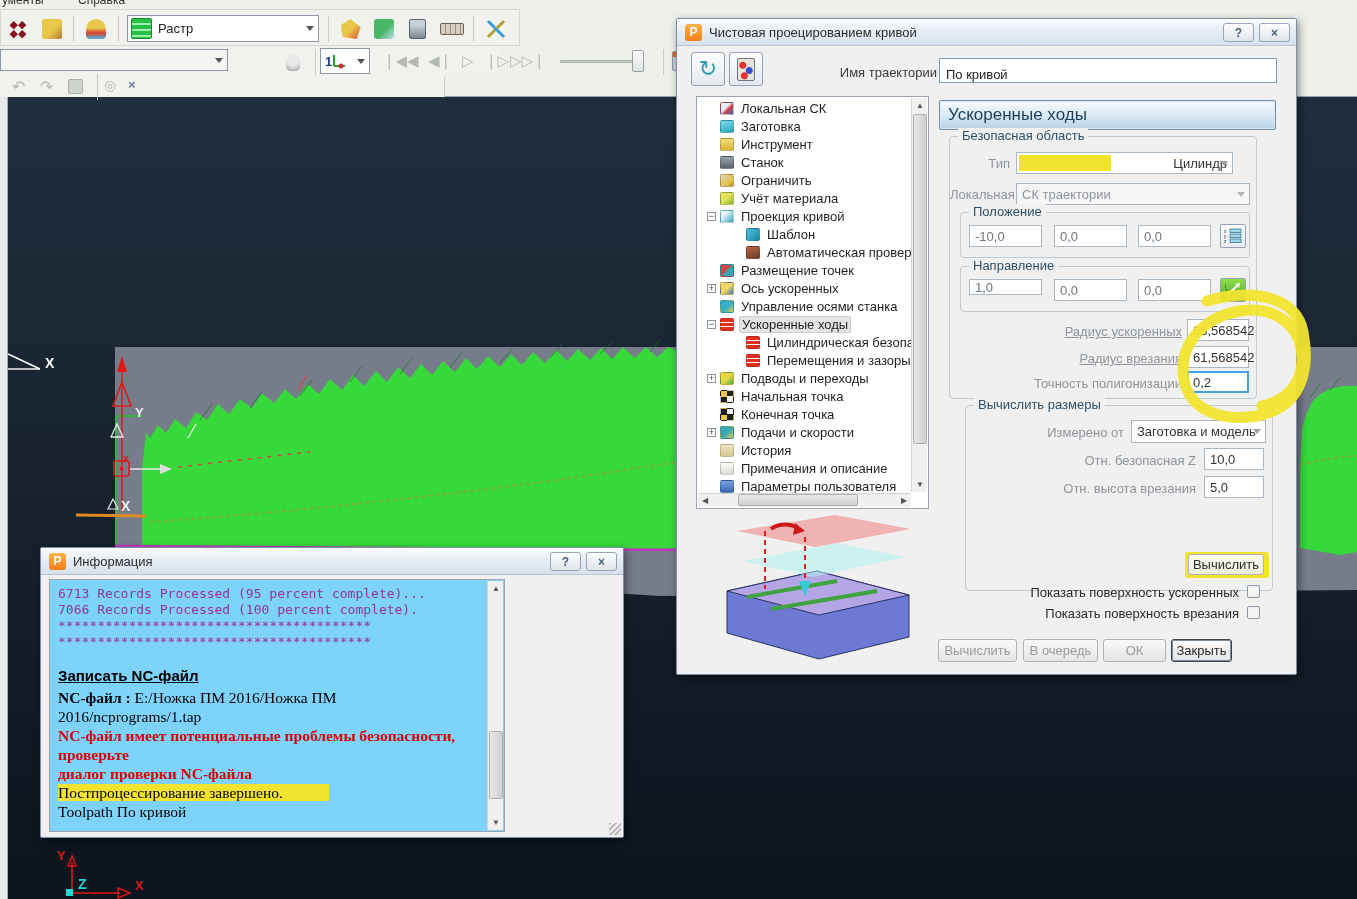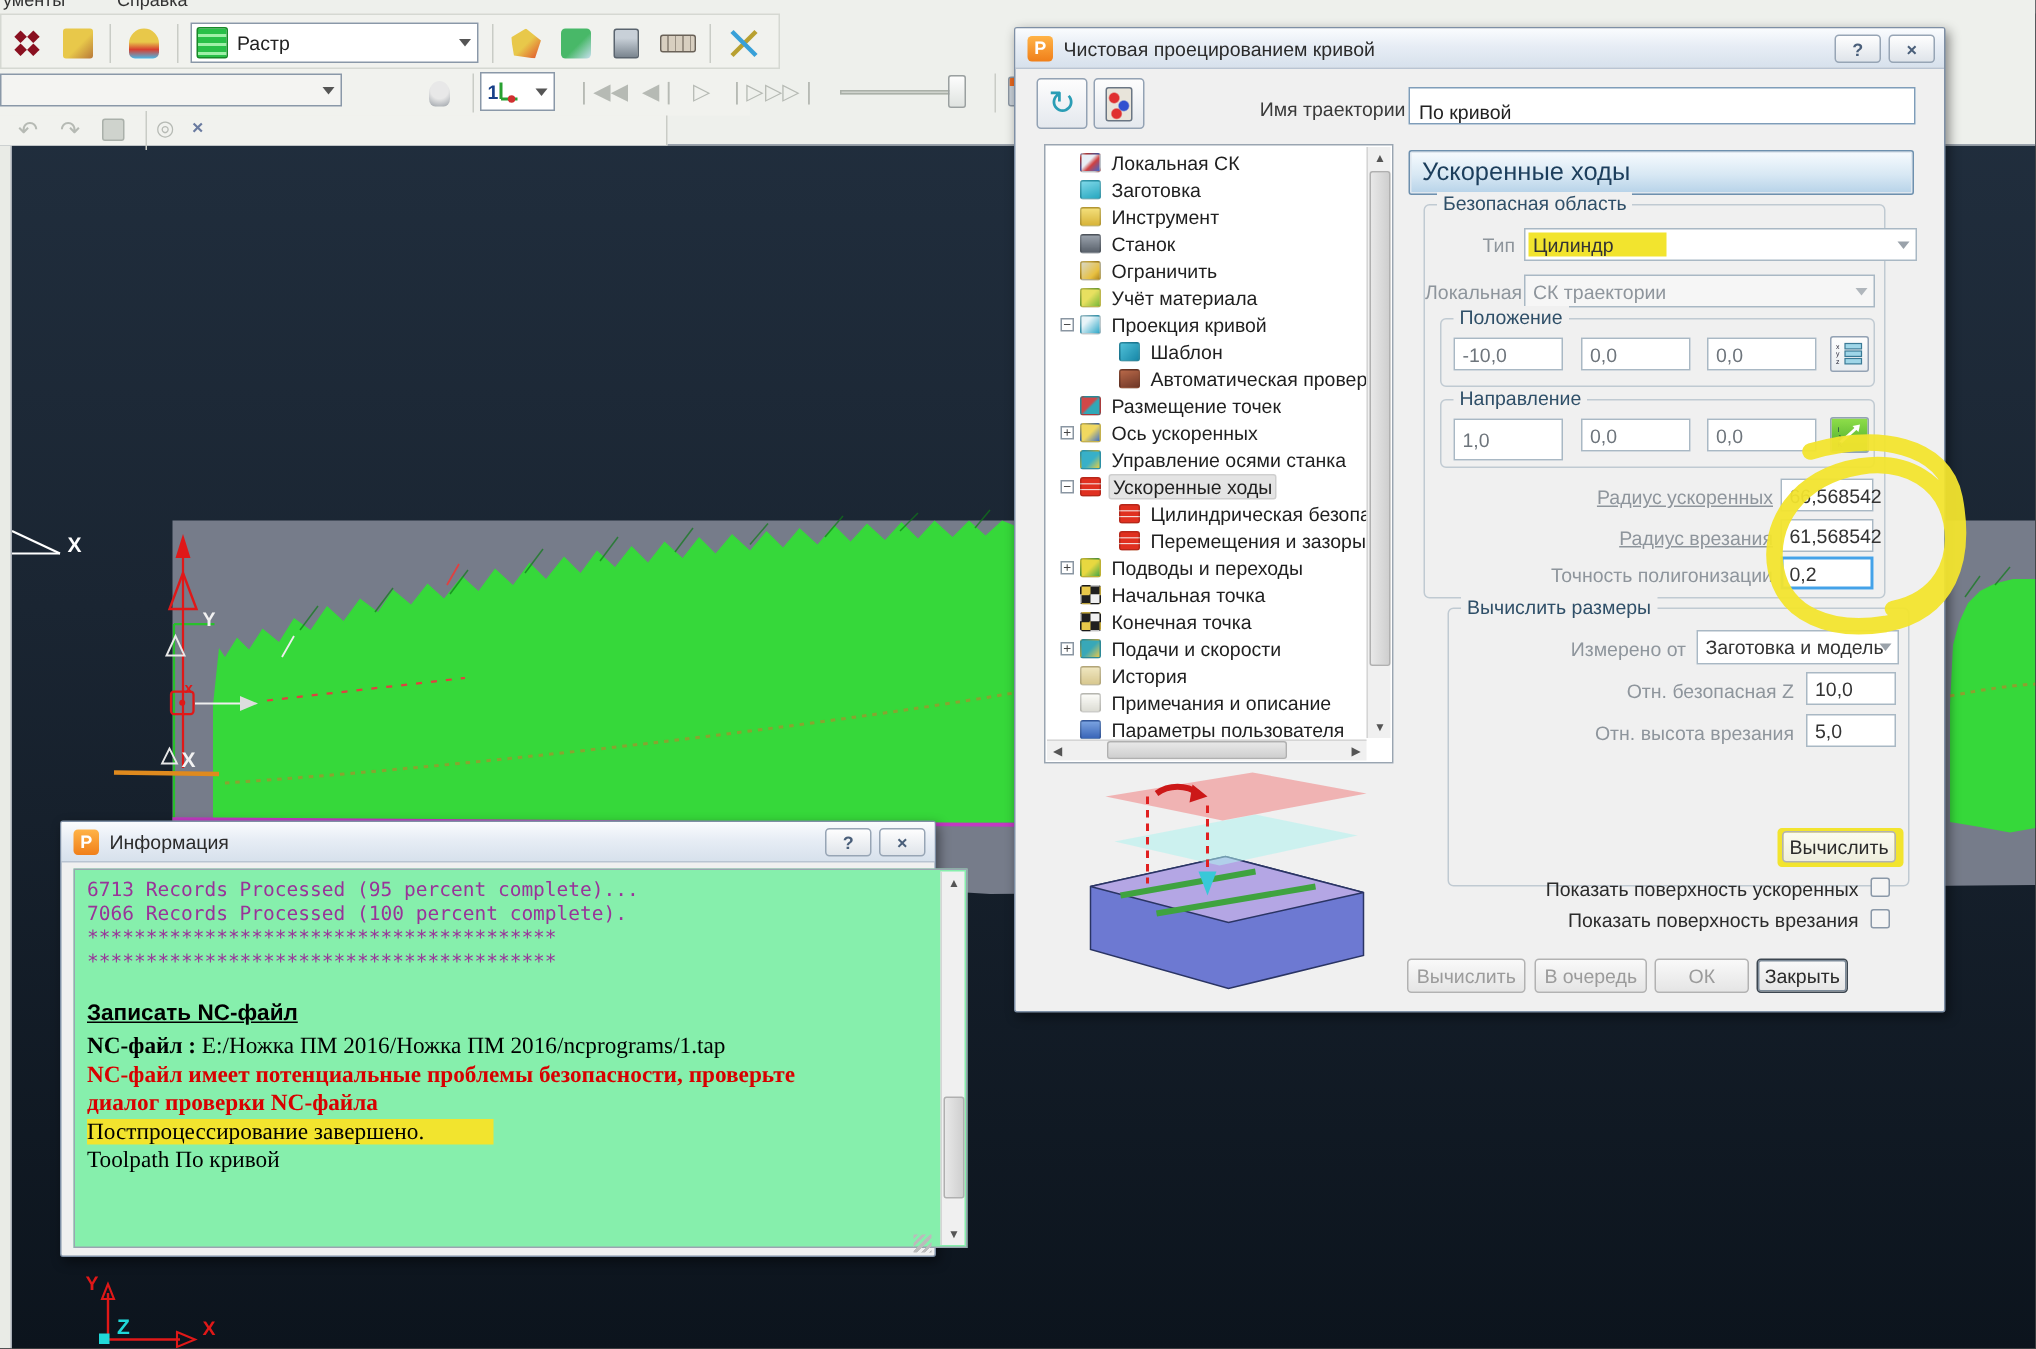--- a/index.html
+++ b/index.html
@@ -38,21 +38,21 @@
   .titletext{font-size:13px;color:#2b2b2b;margin-left:7px;}
   .pbadge{width:17px;height:17px;border-radius:3px;background:linear-gradient(180deg,#ffb347,#f07f1a);
     color:#fff;font-weight:bold;font-size:12px;display:flex;align-items:center;justify-content:center;}
   .titbtn{width:31px;height:19px;border:1px solid #97a5b5;border-radius:3px;margin-left:5px;
     background:linear-gradient(180deg,#fefefe,#dfe4ea);display:flex;align-items:center;justify-content:center;
     font-size:12px;color:#4a5f7a;font-weight:bold;}
   .titbtns{position:absolute;right:6px;top:4px;display:flex;}
 
   
   #info-dialog{left:40px;top:547px;width:584px;height:291px;}
-  #info-text{position:absolute;left:8px;top:31px;width:596px;height:253px;background:#86efac;
+  #info-text{position:absolute;left:8px;top:31px;width:456px;height:253px;background:#7dd3fc;
     border:1px solid #9aa5b1;overflow:hidden;padding:6px 24px 4px 8px;}
   .logline{font-family:"DejaVu Sans Mono",monospace;font-size:13px;line-height:16px;color:#993399;white-space:pre;}
   .report{font-family:"Liberation Serif",serif;font-size:15.5px;line-height:19px;color:#000;margin-top:0;}
   .rep-head{font-family:"Liberation Sans",sans-serif;font-weight:bold;font-size:15px;text-decoration:underline;margin-bottom:3px;}
   .rep-warn{color:#d80000;font-weight:bold;}
   .hl-yellow{background:#f2e42e;}
   .vsb{position:absolute;right:1px;top:1px;width:16px;bottom:1px;background:#f0f0f0;border-left:1px solid #d5d5d5;}
   .vsb .up,.vsb .dn{position:absolute;left:1px;width:14px;height:15px;display:flex;align-items:center;justify-content:center;font-size:8px;color:#555;}
   .vsb .up{top:0;} .vsb .dn{bottom:0;}
   .vsb .thumb{position:absolute;left:1px;width:14px;background:linear-gradient(90deg,#e8e8e8,#cfcfcf);border:1px solid #b0b0b0;border-radius:2px;}
@@ -505,21 +505,21 @@
       </div>
     </div>
 
     <div id="panel-header">
       <span>Ускоренные ходы</span>
     </div>
 
     <div class="groupbox" style="left:272px;top:117px;width:308px;height:263px;">
       <span class="grouplegend">Безопасная область</span>
       <div class="flabel" style="left:0px;top:19px;width:60px;">Тип</div>
-      <div class="combo2" style="left:66px;top:15px;width:262px;height:22px;">
+      <div class="combo2" style="left:66px;top:15px;width:217px;height:22px;justify-content:flex-end;">
         <div id="cyl-hl"></div>
         <span>Цилиндр</span>
         <span class="arrowzone">
             <span class="darr" style="border-top-color:#9aa2aa;"></span>
           </span>
       </div>
       <div class="flabel" style="left:0px;top:50px;width:60px;">Локальная СК</div>
       <div class="combo2 disabled" style="left:66px;top:46px;width:234px;height:22px;">
         <span>СК траектории</span>
         <span class="arrowzone">
@@ -548,21 +548,21 @@
             <text x="0" y="4.6" font-size="4.6" fill="#223">x</text>
               <text x="0" y="9.6" font-size="4.6" fill="#223">y</text>
               <text x="0" y="14.6" font-size="4.6" fill="#223">z</text>
           </svg>
         </div>
       </div>
 
       <div class="groupbox" style="left:10px;top:129px;width:290px;height:46px;">
         <span class="grouplegend">Направление</span>
         <div id="dir-fields">
-            <div class="field gray" style="left: 8px; top: 12px; width: 73px; height: 28px;">
+            <div class="field gray" style="left: 8px; top: 12px; width: 73px; height: 16px;">
               <span>1,0</span>
             </div>
             <div class="field gray" style="left: 93px; top: 12px; width: 73px; height: 22px;">
               <span>0,0</span>
             </div>
             <div class="field gray" style="left: 177px; top: 12px; width: 73px; height: 22px;">
               <span>0,0</span>
             </div>
           </div>
         <div class="sq-btn" style="left:259px;top:11px;background:linear-gradient(180deg,#8ede4a,#4aa828);">

